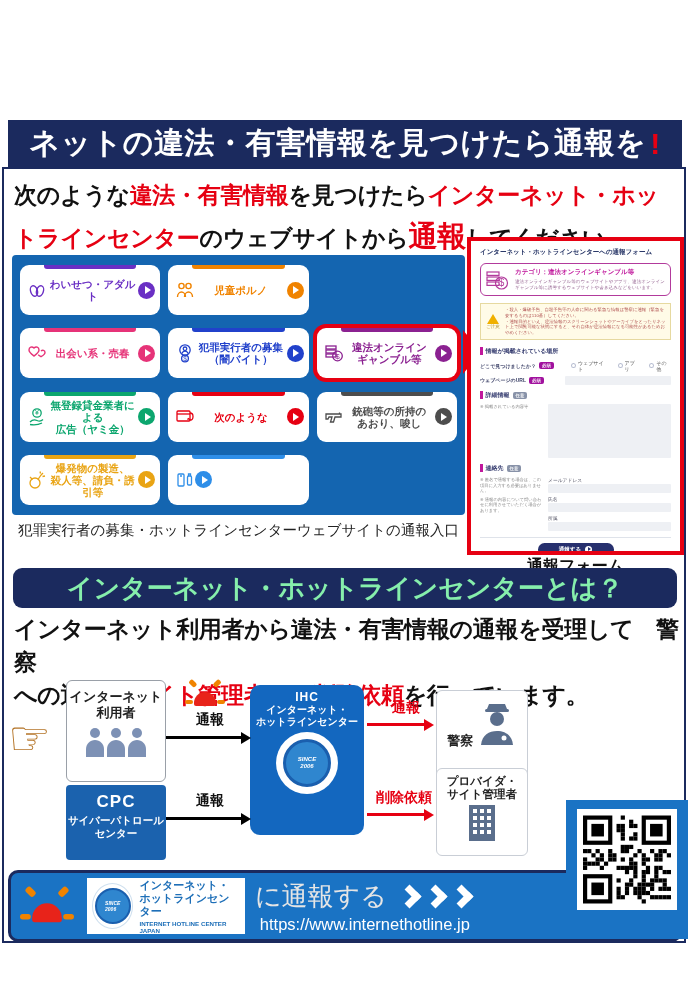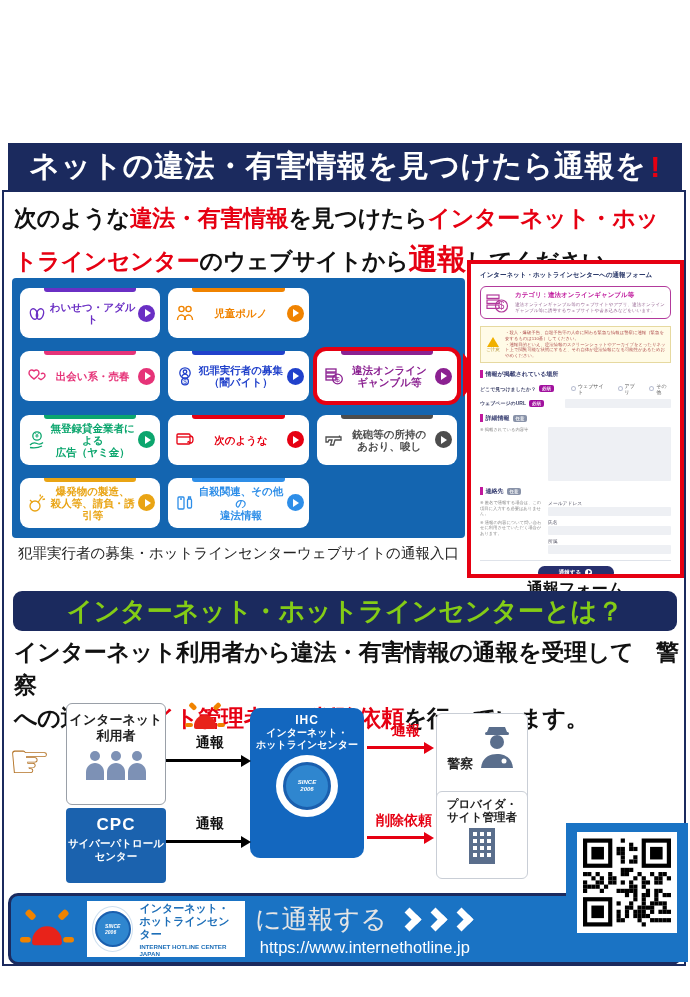--- a/index.html
+++ b/index.html
@@ -1,17 +1,17 @@
 <!DOCTYPE html>
 <html><head>
 <meta charset="utf-8">
 <style>
   * { margin:0; padding:0; box-sizing:border-box; }
   body { background:#fff; font-family:"Liberation Sans","DejaVu Sans",sans-serif; }
-  .canvas { position:relative; width:690px; height:953px; background:#fff; overflow:hidden;margin-top:23px; }
+  .canvas { position:relative; width:690px; height:953px; background:#fff; overflow:hidden; }
   .pre { white-space:pre-line; }
 
   
   .header-bar { position:absolute; left:8px; top:120px; width:674px; height:47px;
     background:#1b2a5e; display:flex; align-items:center; justify-content:center;
     color:#fff; font-size:30px; font-weight:bold; letter-spacing:.5px; }
   .header-bar .bang { color:#e60012; margin-left:4px; }
 
   
   .frame { position:absolute; left:2px; top:167px; width:684px; height:776px;
@@ -89,21 +89,21 @@
     justify-content:center; gap:4px; cursor:pointer; }
   .fs-submit i { width:7px; height:7px; border-radius:50%; background:#fff; position:relative; }
   .fs-submit i::after { content:""; position:absolute; left:2.5px; top:1.5px; width:0; height:0;
     border-left:3px solid #27306e; border-top:2px solid transparent; border-bottom:2px solid transparent; }
   .form-caption { position:absolute; left:467px; top:556px; width:217px; text-align:center;
     font-size:16px; color:#111;font-weight:bold; }
 
   
   .sec2-header { position:absolute; left:13px; top:568px; width:664px; height:40px;
     background:#1b2a5e; border-radius:9px; display:flex; align-items:center; justify-content:center;
-    color:#84cc16; font-size:26px; font-weight:bold; }
+    color:#86efac; font-size:26px; font-weight:bold; }
   .about { position:absolute; left:14px; top:613px; width:666px; font-size:23px;
     font-weight:bold; color:#111; line-height:33px; letter-spacing:-0.3px; }
 
   
   .d-box { position:absolute; background:#fff; border:1px solid #9aa0a8; border-radius:6px;
     text-align:center; font-weight:bold; color:#222; }
   .d-user { left:66px; top:680px; width:100px; height:102px; padding-top:8px; font-size:13px; line-height:16px; }
   .d-user svg { margin-top:6px; width:66px; height:30px; }
   .d-cpc { position:absolute; left:66px; top:785px; width:100px; height:75px; background:#1b62ae;
     border-radius:4px; color:#fff; text-align:center; padding-top:7px; }
@@ -325,22 +325,20 @@
           </span>
       </div>
       <div class="cat-btn" style="--c: #2e8ee8;">
         <span class="cat-accent"></span>
         <span class="cat-icon"><svg viewBox="0 0 20 20" fill="none" stroke="currentColor" stroke-width="1.3">
               <rect x="3" y="4" width="6" height="12" rx="1"></rect>
               <path d="M5 6h2"></path>
               <path d="M13.5 6v-2h2v2"></path>
               <rect x="12.5" y="6" width="4" height="9" rx="1.2"></rect>
             </svg></span>
-        <span class="cat-label">自殺関連、その他の
-違法情報</span>
         <span class="cat-arrow">
             <i></i>
           </span>
       </div>
       <div style="width:calc((100% - 16px)/3);"></div>
     </div>
   </div>
   <div class="callout-tri"></div>
 
   <div class="entry-caption">犯罪実行者の募集・ホットラインセンターウェブサイトの通報入口</div>

